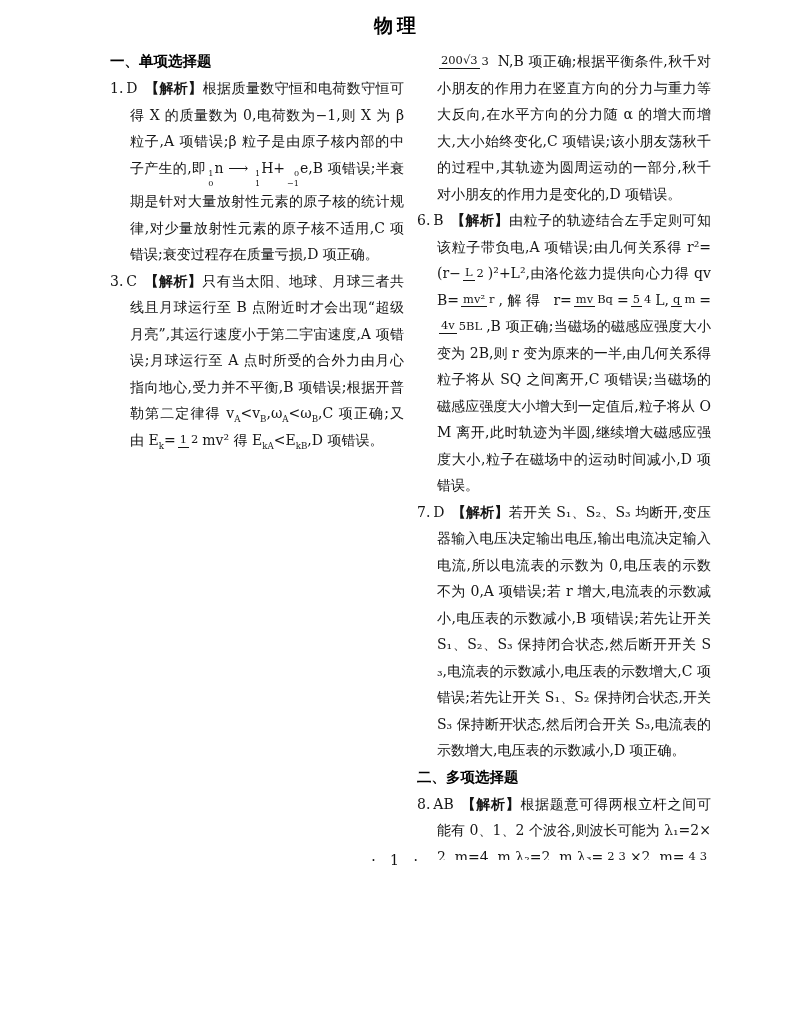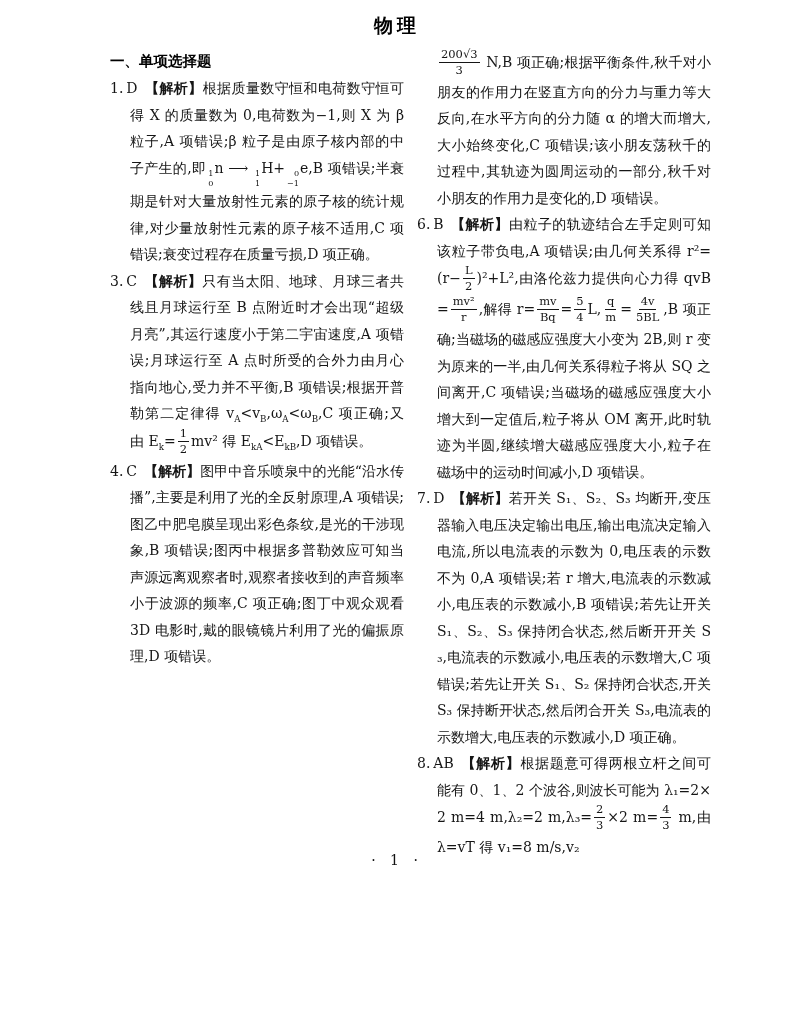--- a/index.html
+++ b/index.html
@@ -27,21 +27,21 @@
     font-size:14px;line-height:26.5px;text-align:justify;
     padding-left:20px;text-indent:-20px;
     word-break:break-all;
   }
   .item.continuation{text-indent:0;}
   .q-num{margin-right:3px;}
   .q-ans{margin-right:7px;}
   .q-marker{font-weight:bold;margin-top:24px;}
   sub,sup{font-size:0.62em;line-height:0;}
   .frac{
-    display:inline-flex;flex-direction:column;align-items:center;
+    display:inline-flex;flex-direction:row;align-items:center;
     vertical-align:middle;font-size:0.82em;line-height:1.3;
     margin:0 2px;text-indent:0;transform:translateY(-1px);
   }
   .frac .fn{border-bottom:1px solid #151515;padding:0 2px;}
   .frac .fd{padding:0 2px;}
   .pre{
     display:inline-flex;flex-direction:column;align-items:flex-end;
     font-size:0.58em;line-height:1.25;vertical-align:-0.45em;
     margin:0 1px 0 2px;text-indent:0;
   }
@@ -65,21 +65,20 @@
             <span>1</span>
             <span>1</span>
           </span>H+<span class="pre">
             <span>0</span>
             <span>−1</span>
           </span>e,B 项错误;半衰期是针对大量放射性元素的原子核的统计规律,对少量放射性元素的原子核不适用,C 项错误;衰变过程存在质量亏损,D 项正确。</div>
         <div class="item"><span class="q-num">3.</span><span class="q-ans">C</span><b class="q-marker">【解析】</b>只有当太阳、地球、月球三者共线且月球运行至 B 点附近时才会出现“超级月亮”,其运行速度小于第二宇宙速度,A 项错误;月球运行至 A 点时所受的合外力由月心指向地心,受力并不平衡,B 项错误;根据开普勒第二定律得 v<sub>A</sub>&lt;v<sub>B</sub>,ω<sub>A</sub>&lt;ω<sub>B</sub>,C 项正确;又由 E<sub>k</sub>=<span class="frac">
             <span class="fn">1</span>
             <span class="fd">2</span>
           </span>mv² 得 E<sub>kA</sub>&lt;E<sub>kB</sub>,D 项错误。</div>
-        <div class="item"><span class="q-num">4.</span><span class="q-ans">C</span><b class="q-marker">【解析】</b>图甲中音乐喷泉中的光能“沿水传播”,主要是利用了光的全反射原理,A 项错误;图乙中肥皂膜呈现出彩色条纹,是光的干涉现象,B 项错误;图丙中根据多普勒效应可知当声源远离观察者时,观察者接收到的声音频率小于波源的频率,C 项正确;图丁中观众观看 3D 电影时,戴的眼镜镜片利用了光的偏振原理,D 项错误。</div>
       </div>
     <div class="col">
         <div class="item continuation"><span class="frac">
             <span class="fn">200√3</span>
             <span class="fd">3</span>
           </span> N,B 项正确;根据平衡条件,秋千对小朋友的作用力在竖直方向的分力与重力等大反向,在水平方向的分力随 α 的增大而增大,大小始终变化,C 项错误;该小朋友荡秋千的过程中,其轨迹为圆周运动的一部分,秋千对小朋友的作用力是变化的,D 项错误。</div>
         <div class="item"><span class="q-num">6.</span><span class="q-ans">B</span><b class="q-marker">【解析】</b>由粒子的轨迹结合左手定则可知该粒子带负电,A 项错误;由几何关系得 r²=(r−<span class="frac">
             <span class="fn">L</span>
             <span class="fd">2</span>
           </span>)²+L²,由洛伦兹力提供向心力得 qvB=<span class="frac">
@@ -92,20 +91,21 @@
             <span class="fn">5</span>
             <span class="fd">4</span>
           </span>L,<span class="frac">
             <span class="fn">q</span>
             <span class="fd">m</span>
           </span>=<span class="frac">
             <span class="fn">4v</span>
             <span class="fd">5BL</span>
           </span>,B 项正确;当磁场的磁感应强度大小变为 2B,则 r 变为原来的一半,由几何关系得粒子将从 SQ 之间离开,C 项错误;当磁场的磁感应强度大小增大到一定值后,粒子将从 OM 离开,此时轨迹为半圆,继续增大磁感应强度大小,粒子在磁场中的运动时间减小,D 项错误。</div>
         <div class="item"><span class="q-num">7.</span><span class="q-ans">D</span><b class="q-marker">【解析】</b>若开关 S₁、S₂、S₃ 均断开,变压器输入电压决定输出电压,输出电流决定输入电流,所以电流表的示数为 0,电压表的示数不为 0,A 项错误;若 r 增大,电流表的示数减小,电压表的示数减小,B 项错误;若先让开关 S₁、S₂、S₃ 保持闭合状态,然后断开开关 S₃,电流表的示数减小,电压表的示数增大,C 项错误;若先让开关 S₁、S₂ 保持闭合状态,开关 S₃ 保持断开状态,然后闭合开关 S₃,电流表的示数增大,电压表的示数减小,D 项正确。</div>
+        <div class="section">二、多项选择题</div>
         <div class="item"><span class="q-num">8.</span><span class="q-ans">AB</span><b class="q-marker">【解析】</b>根据题意可得两根立杆之间可能有 0、1、2 个波谷,则波长可能为 λ₁=2×2 m=4 m,λ₂=2 m,λ₃=<span class="frac">
             <span class="fn">2</span>
             <span class="fd">3</span>
           </span>×2 m=<span class="frac">
             <span class="fn">4</span>
             <span class="fd">3</span>
           </span> m,由 λ=vT 得 v₁=8 m/s,v₂</div>
       </div>
   </div>
   <div class="pagenum">· 1 ·</div>

